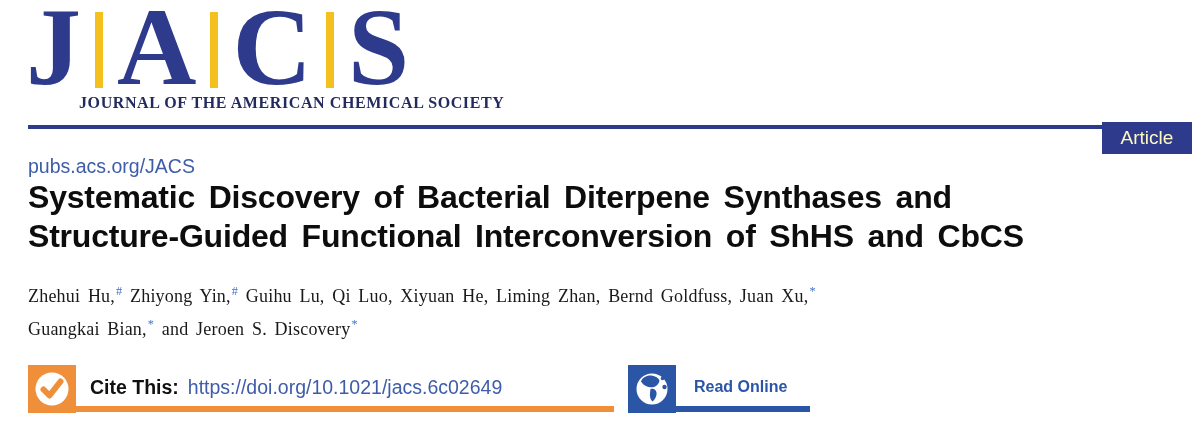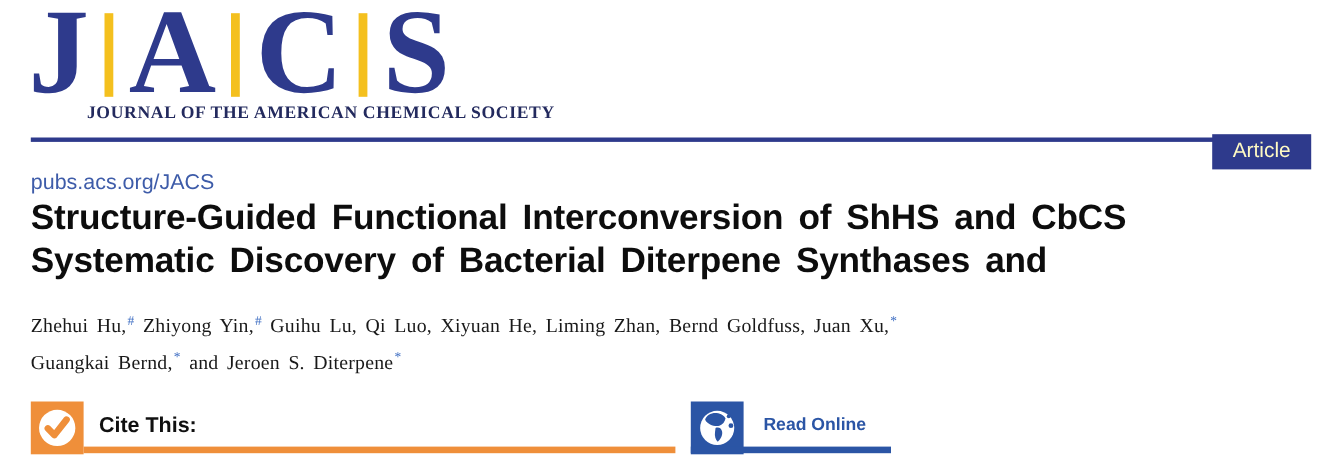--- a/index.html
+++ b/index.html
@@ -80,41 +80,42 @@
     <div class="logo-bar"></div>
     <span>S</span>
   </div>
   <div class="logo-subtitle">JOURNAL OF THE AMERICAN CHEMICAL SOCIETY</div>
 
   <div class="header-rule"></div>
   <div class="article-badge">Article</div>
   <a class="site-link">pubs.acs.org/JACS</a>
 
   <div class="paper-title">
+    <div>Systematic Discovery of Bacterial Diterpene Synthases and</div>
     <div>Structure-Guided Functional Interconversion of ShHS and CbCS</div>
-    <div>Systematic Discovery of Bacterial Diterpene Synthases and</div>
   </div>
 
   <div class="authors">
       <div><span>Zhehui Hu,</span><span class="author-mark">#</span><span> Zhiyong Yin,</span><span class="author-mark">#</span><span> Guihu Lu, Qi Luo, Xiyuan He, Liming Zhan, Bernd Goldfuss, Juan Xu,</span><span class="author-mark">*</span></div>
-      <div><span>Guangkai Bernd,</span><span class="author-mark">*</span><span> and Jeroen S. Diterpene</span><span class="author-mark">*</span></div>
+      <div><span>Guangkai Bian,</span><span class="author-mark">*</span><span> and Jeroen S. Discovery</span><span class="author-mark">*</span></div>
     </div>
 
   <div class="cite-row">
 
     <div class="check-badge">
       <svg width="48" height="48" viewBox="0 0 48 48" aria-hidden="true">
         <circle cx="24" cy="24" r="16.5" fill="#ffffff"></circle>
         <path d="M15.5,24.5 L21.5,30.5 L32.5,16.5" fill="none" stroke="#ef8f3a" stroke-width="6" stroke-linecap="round" stroke-linejoin="round"></path>
       </svg>
     </div>
     <div class="cite-underline"></div>
 
     <div class="cite-text">
       <span class="cite-label">Cite This:</span>
+      <a class="doi-link">https://doi.org/10.1021/jacs.6c02649</a>
     </div>
 
     <div class="read-online">
       <div class="globe-badge">
         <svg width="48" height="48" viewBox="0 0 48 48" aria-hidden="true">
           <circle cx="24" cy="24" r="15.5" fill="#ffffff"></circle>
           <path d="M13,16.5 C14,12.5 19,10 23.5,10.5 C27.5,11 30.5,13 31.5,15.5 C31,18.5 29,21 26,22 C21.5,23 15.5,21 13,16.5 Z" fill="#2b55a5"></path>
           <path d="M22.5,24 C25.5,23 28,24.5 28.5,27.5 C29,31 27,34.5 24.5,36.5 C22.5,35 21.5,31.5 22,28 Z" fill="#2b55a5"></path>
           <circle cx="34.5" cy="13.5" r="1.8" fill="#2b55a5"></circle>
           <circle cx="36.5" cy="22" r="2.2" fill="#2b55a5"></circle>

